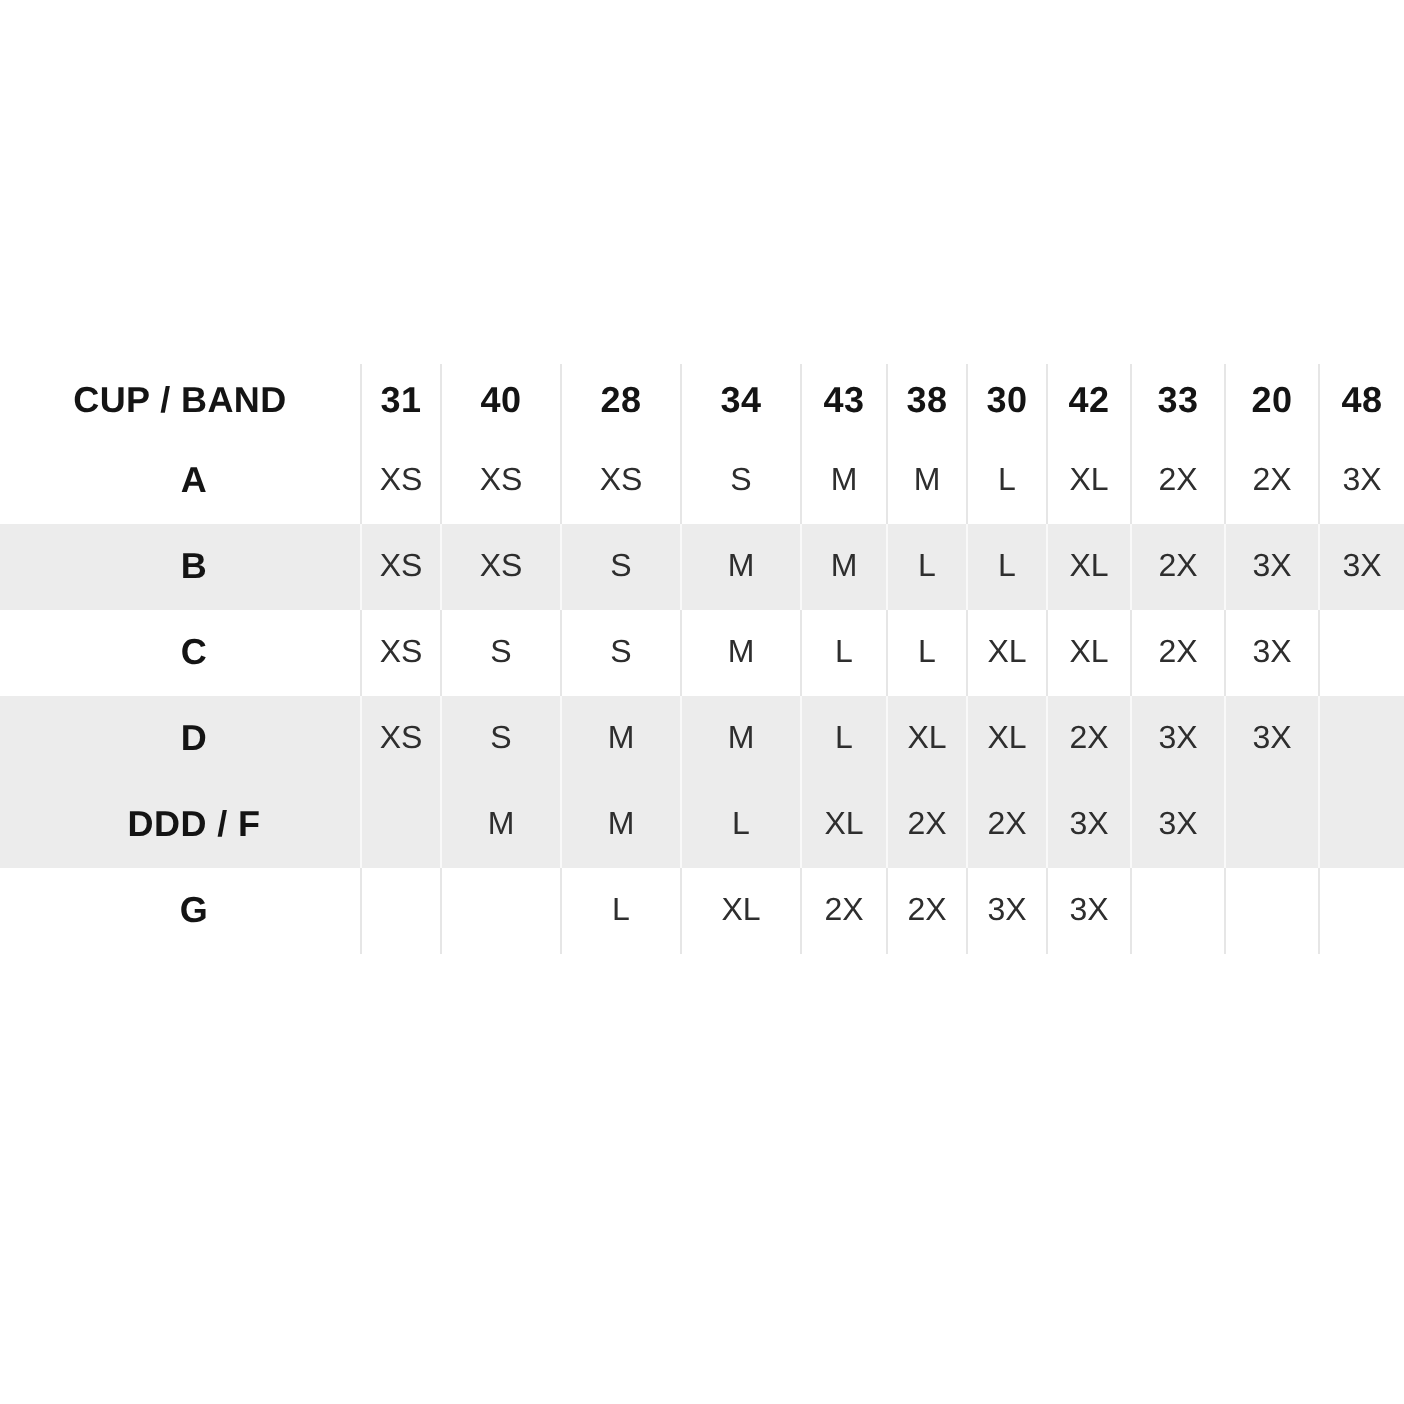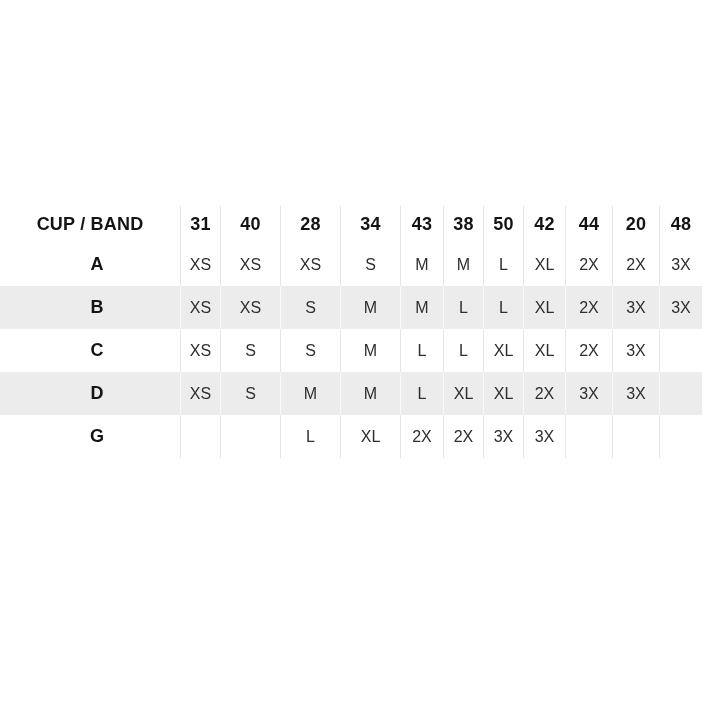--- a/index.html
+++ b/index.html
@@ -12,21 +12,20 @@
     font-family: "Liberation Sans", sans-serif;
   }
   table.size-chart {
     position: absolute;
     left: 0;
     top: 182px;
     width: 702px;
     border-collapse: separate;
     border-spacing: 0;
     table-layout: fixed;
-    margin-top: 24px;
   }
   .size-chart th, .size-chart td {
     padding: 0;
     margin: 0;
     text-align: center;
     vertical-align: middle;
     white-space: nowrap;
     overflow: hidden;
   }
   .size-chart thead th {
@@ -81,23 +80,23 @@
       </colgroup>
     <thead>
         <tr>
           <th>CUP / BAND</th>
           <th class="grid">31</th>
           <th class="grid">40</th>
           <th class="grid">28</th>
           <th class="grid">34</th>
           <th class="grid">43</th>
           <th class="grid">38</th>
-          <th class="grid">50</th>
+          <th class="grid">30</th>
           <th class="grid">42</th>
-          <th class="grid">44</th>
+          <th class="grid">33</th>
           <th class="grid">20</th>
           <th class="grid">48</th>
         </tr>
       </thead>
     <tbody>
         <tr>
           <td class="row-label">A</td>
           <td class="grid">XS</td>
           <td class="grid">XS</td>
           <td class="grid">XS</td>
@@ -145,20 +144,34 @@
           <td class="grid">M</td>
           <td class="grid">M</td>
           <td class="grid">L</td>
           <td class="grid">XL</td>
           <td class="grid">XL</td>
           <td class="grid">2X</td>
           <td class="grid">3X</td>
           <td class="grid">3X</td>
           <td class="grid"></td>
         </tr>
+        <tr class="striped">
+          <td class="row-label">DDD / F</td>
+          <td class="grid"></td>
+          <td class="grid">M</td>
+          <td class="grid">M</td>
+          <td class="grid">L</td>
+          <td class="grid">XL</td>
+          <td class="grid">2X</td>
+          <td class="grid">2X</td>
+          <td class="grid">3X</td>
+          <td class="grid">3X</td>
+          <td class="grid"></td>
+          <td class="grid"></td>
+        </tr>
         <tr>
           <td class="row-label">G</td>
           <td class="grid"></td>
           <td class="grid"></td>
           <td class="grid">L</td>
           <td class="grid">XL</td>
           <td class="grid">2X</td>
           <td class="grid">2X</td>
           <td class="grid">3X</td>
           <td class="grid">3X</td>

